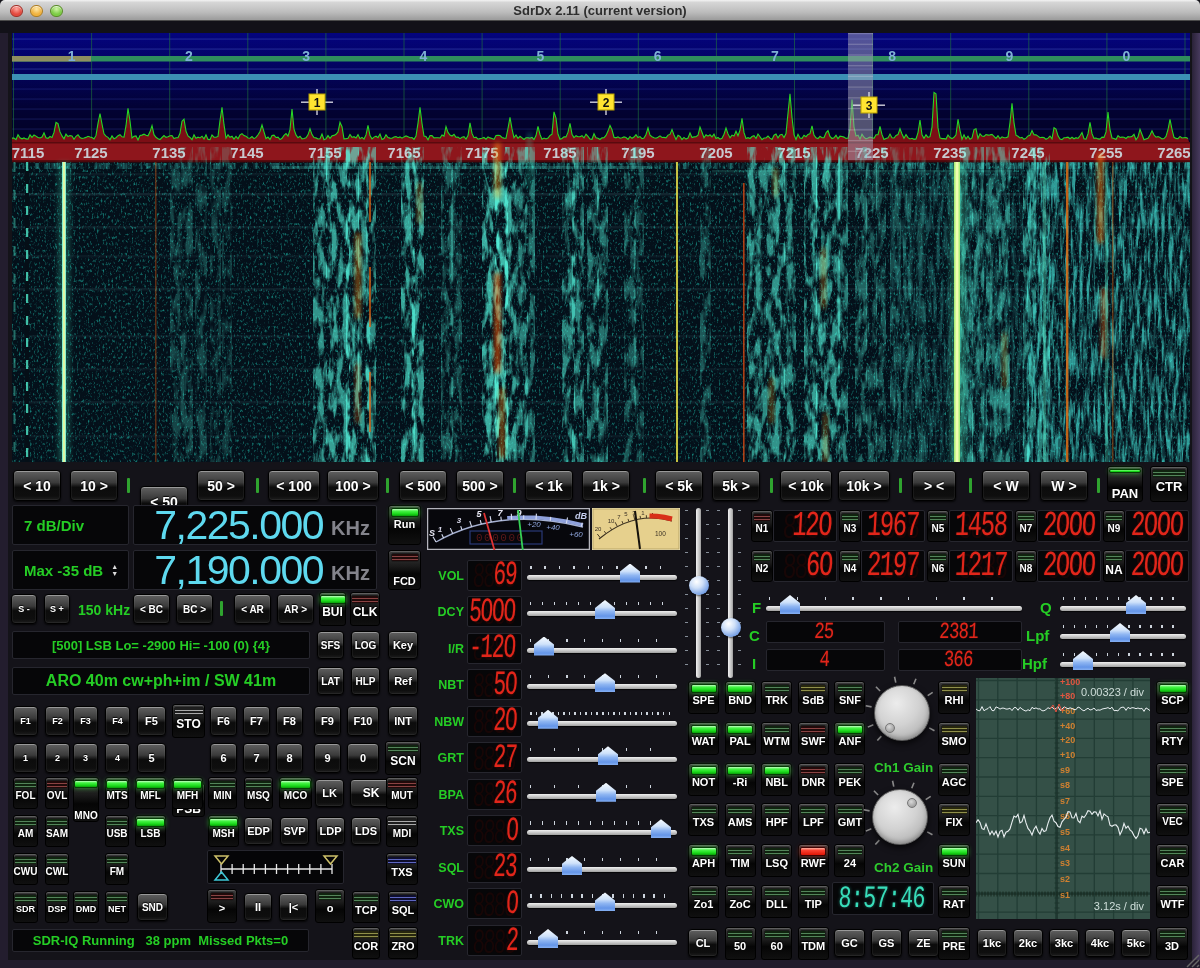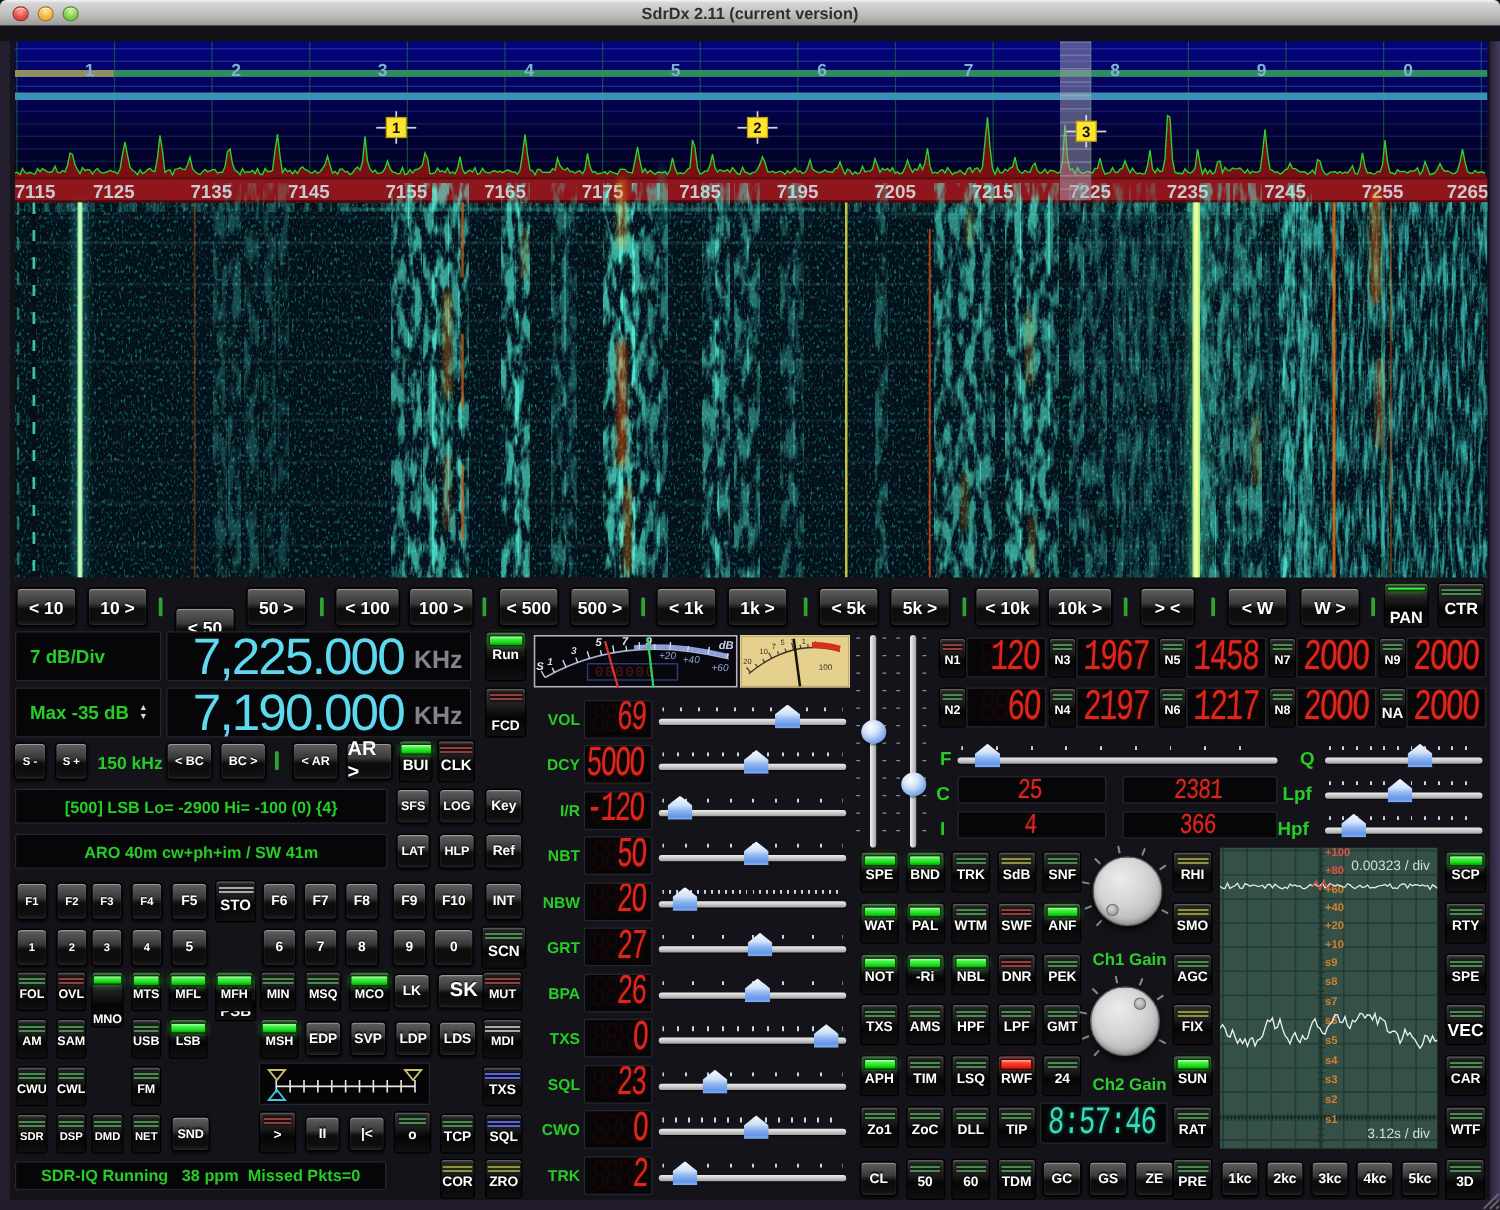--- a/index.html
+++ b/index.html
@@ -314,34 +314,34 @@
       <div class="led rd" style="width:28px;"></div>
       <div style="margin-top:12px;">FCD</div>
     </div>
     <div class="btn " style="left:11px;top:594px;width:26px;height:30px;font-size:9px;">S -</div>
     <div class="btn " style="left:44px;top:594px;width:26px;height:30px;font-size:9px;">S +</div>
     <div class="gl" style="left:78px;top:602px;font-size:14px;">150  kHz</div>
     <div class="btn " style="left:133px;top:594px;width:37px;height:30px;font-size:10px;">&lt; BC</div>
     <div class="btn " style="left:176px;top:594px;width:37px;height:30px;font-size:10px;">BC &gt;</div>
     <div class="sep" style="left:220px;top:601px;"></div>
     <div class="btn " style="left:234px;top:594px;width:37px;height:30px;font-size:10px;">&lt; AR</div>
-    <div class="btn " style="left:277px;top:594px;width:37px;height:30px;font-size:16px;">AR &gt;</div>
+    <div class="btn " style="left:277px;top:594px;width:37px;height:30px;font-size:10px;">AR &gt;</div>
     <div class="lbtn" style="left:319px;top:592px;width:27px;height:34px;font-size:12px;">
       <div class="led gb" style="width:26px;"></div>
       <div style="margin-top:0px;">BUI</div>
     </div>
     <div class="lbtn" style="left:350px;top:592px;width:30px;height:34px;font-size:12px;">
       <div class="led rd" style="width:28px;"></div>
       <div style="margin-top:0px;">CLK</div>
     </div>
     <div class="box" style="left:12px;top:631px;width:298px;height:28px;display:flex;align-items:center;justify-content:center;">
       <span class="gl" style="position:static;font-size:13px;">[500] LSB Lo= -2900 Hi= -100 (0) {4}</span>
     </div>
     <div class="box" style="left:12px;top:667px;width:298px;height:28px;display:flex;align-items:center;justify-content:center;">
-      <span class="gl" style="position:static;font-size:13px;">ARO 40m cw+ph+im / SW 41m</span>
+      <span class="gl" style="position:static;font-size:16px;">ARO 40m cw+ph+im / SW 41m</span>
     </div>
     <div class="btn " style="left:317px;top:631px;width:27px;height:28px;font-size:10px;">SFS</div>
     <div class="btn " style="left:351px;top:631px;width:29px;height:28px;font-size:10px;">LOG</div>
     <div class="btn " style="left:388px;top:631px;width:30px;height:28px;font-size:11px;">Key</div>
     <div class="btn " style="left:317px;top:667px;width:27px;height:28px;font-size:10px;">LAT</div>
     <div class="btn " style="left:351px;top:667px;width:29px;height:28px;font-size:10px;">HLP</div>
     <div class="btn " style="left:388px;top:667px;width:30px;height:28px;font-size:11px;">Ref</div>
     <div class="btn " style="left:13px;top:706px;width:25px;height:30px;font-size:9px;">F1</div>
     <div class="btn " style="left:45px;top:706px;width:25px;height:30px;font-size:9px;">F2</div>
     <div class="btn " style="left:73px;top:706px;width:25px;height:30px;font-size:9px;">F3</div>
@@ -405,21 +405,21 @@
     </div>
     <div class="lbtn" style="left:244px;top:777px;width:29px;height:32px;font-size:10px;">
       <div class="led gd" style="width:27px;"></div>
       <div style="margin-top:0px;">MSQ</div>
     </div>
     <div class="lbtn" style="left:279px;top:777px;width:33px;height:32px;font-size:10px;">
       <div class="led gb" style="width:31px;"></div>
       <div style="margin-top:0px;">MCO</div>
     </div>
     <div class="btn " style="left:315px;top:779px;width:29px;height:28px;font-size:11px;">LK</div>
-    <div class="btn " style="left:350px;top:779px;width:42px;height:28px;font-size:16px;">SK</div>
+    <div class="btn " style="left:350px;top:779px;width:42px;height:28px;font-size:12px;">SK</div>
     <div class="lbtn" style="left:386px;top:777px;width:32px;height:32px;font-size:10px;">
       <div class="led rd" style="width:30px;"></div>
       <div style="margin-top:0px;">MUT</div>
     </div>
     <div class="lbtn" style="left:13px;top:815px;width:25px;height:32px;font-size:10px;">
       <div class="led gd" style="width:23px;"></div>
       <div style="margin-top:0px;">AM</div>
     </div>
     <div class="lbtn" style="left:45px;top:815px;width:24px;height:32px;font-size:10px;">
       <div class="led gd" style="width:22px;"></div>
@@ -1039,21 +1039,21 @@
       <div style="margin-top:0px;">SCP</div>
     </div>
     <div class="lbtn" style="left:1156px;top:722px;width:33px;height:33px;font-size:11px;">
       <div class="led gd" style="width:28px;"></div>
       <div style="margin-top:0px;">RTY</div>
     </div>
     <div class="lbtn" style="left:1156px;top:763px;width:33px;height:33px;font-size:11px;">
       <div class="led gd" style="width:28px;"></div>
       <div style="margin-top:0px;">SPE</div>
     </div>
-    <div class="lbtn" style="left:1156px;top:803px;width:33px;height:33px;font-size:14px;">
+    <div class="lbtn" style="left:1156px;top:803px;width:33px;height:33px;font-size:10px;">
       <div class="led gd" style="width:28px;"></div>
       <div style="margin-top:0px;">VEC</div>
     </div>
     <div class="lbtn" style="left:1156px;top:844px;width:33px;height:33px;font-size:11px;">
       <div class="led gd" style="width:28px;"></div>
       <div style="margin-top:0px;">CAR</div>
     </div>
     <div class="lbtn" style="left:1156px;top:885px;width:33px;height:33px;font-size:11px;">
       <div class="led gd" style="width:28px;"></div>
       <div style="margin-top:0px;">WTF</div>

